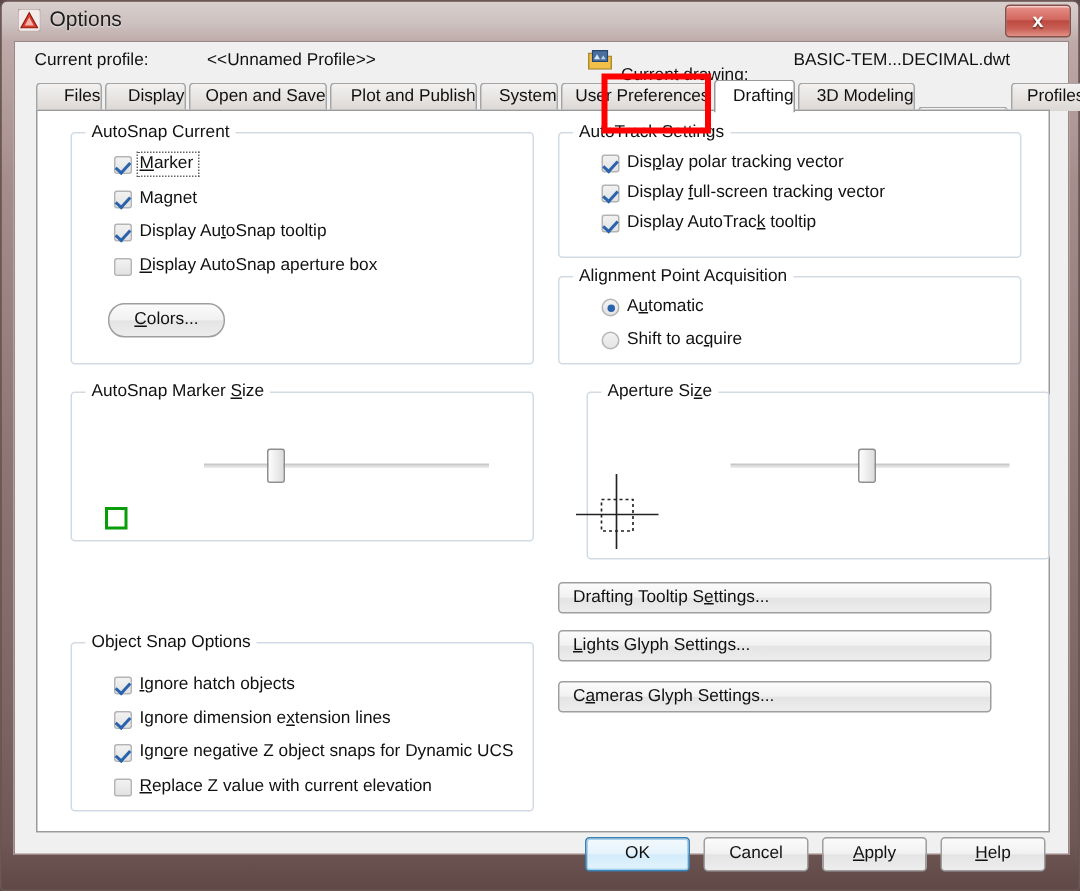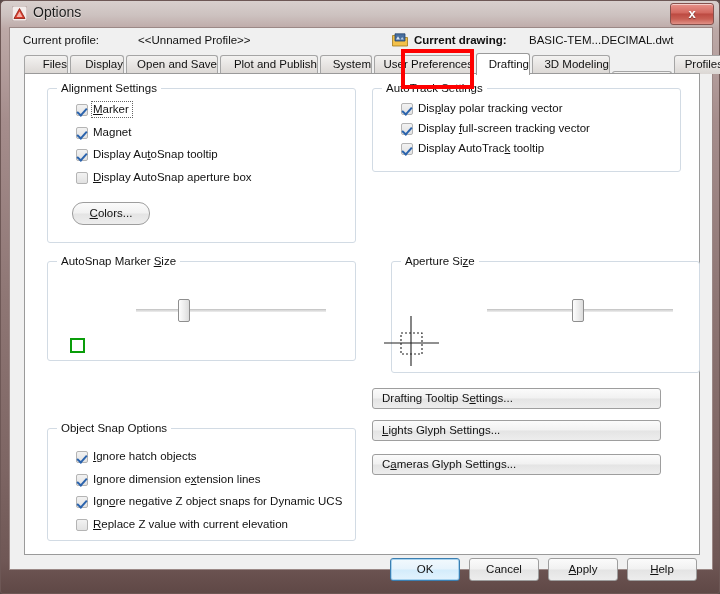--- a/index.html
+++ b/index.html
@@ -51,21 +51,21 @@
     background:#f0f0f0;
     border:1px solid #9b8886;
     box-sizing:border-box;
   }
   
   #profile-row{position:absolute;left:0;top:0;width:702px;height:24px;}
   .lbl{position:absolute;white-space:nowrap;font-size:11.5px;color:#111;}
   #profile-label{left:13px;top:6px;}
   #profile-value{left:128px;top:6px;}
   #drawing-icon{position:absolute;left:382px;top:5px;width:16px;height:14px;}
-  #drawing-label{left:404px;top:6px;font-weight:bold;}
+  #drawing-label{left:404px;top:16px;}
   #drawing-value{left:519px;top:6px;}
   
   #tabstrip{position:absolute;left:14px;top:25px;width:676px;height:21px;}
   .tab{
     position:absolute;top:2px;height:19px;box-sizing:border-box;
     background:linear-gradient(to bottom,#f3f2f1 0%,#e6e3e1 55%,#dbd7d4 100%);
     border:1px solid #a5a5a5;border-bottom:none;
     border-radius:3px 3px 0 0;
     font-size:11.5px;color:#111;
     text-align:right;line-height:17px;white-space:nowrap;
@@ -199,21 +199,21 @@
         <div class="tab" style="left: 296px; width: 52px;"><span>System</span></div>
         <div class="tab" style="left: 350px; width: 100px;"><span>User Preferences</span></div>
         <div class="tab active" style="left: 452px; width: 54px;"><span>Drafting</span></div>
         <div class="tab" style="left: 508px; width: 78px;"><span>3D Modeling</span></div>
         <div class="tab" style="left: 588px; width: 60px; margin-top: 16px;"><span>Selection</span></div>
         <div class="tab" style="left: 650px; width: 50px;"><span>Profiles</span></div>
       </div>
     <div id="tabpage">
 
       <div class="group" style="left:22px;top:14px;width:309px;height:155px;">
-        <div class="gtitle">Alignment Settings</div>
+        <div class="gtitle">AutoSnap Current</div>
         <div id="as-items">
             <div class="row" style="left: 28px; top: 14px;">
               <span class="cb checked"></span>
               <span class="rowtext"><span class="mn">M</span>arker</span>
               <span class="focusbox" style="width: 36px; height: 13px;"></span>
             </div>
             <div class="row" style="left: 28px; top: 36.5px;">
               <span class="cb checked"></span>
               <span class="rowtext">Ma<span class="mn">g</span>net</span>
             </div>
@@ -242,20 +242,33 @@
               <span class="cb checked"></span>
               <span class="rowtext">Display <span class="mn">f</span>ull-screen tracking vector</span>
             </div>
             <div class="row" style="left: 28px; top: 53px;">
               <span class="cb checked"></span>
               <span class="rowtext">Display AutoTrac<span class="mn">k</span> tooltip</span>
             </div>
           </div>
       </div>
 
+      <div class="group" style="left:347px;top:110px;width:309px;height:59px;">
+        <div class="gtitle">Alignment Point Acquisition</div>
+        <div id="ap-items">
+            <div class="row" style="left: 28px; top: 13px;">
+              <span class="rb checked"></span>
+              <span class="rowtext">A<span class="mn">u</span>tomatic</span>
+            </div>
+            <div class="row" style="left: 28px; top: 35px;">
+              <span class="rb"></span>
+              <span class="rowtext">Shift to ac<span class="mn">q</span>uire</span>
+            </div>
+          </div>
+      </div>
 
       <div class="group" style="left:22px;top:187px;width:309px;height:100px;">
         <div class="gtitle">
           <span>AutoSnap Marker <span class="mn">S</span>ize</span>
         </div>
         <div class="track" style="left:88px;top:47px;width:190px;"></div>
         <div class="thumb" style="left:130px;top:37px;"></div>
       </div>
 
       <div class="group" style="left:366px;top:187px;width:309px;height:112px;text-decoration:underline;">

